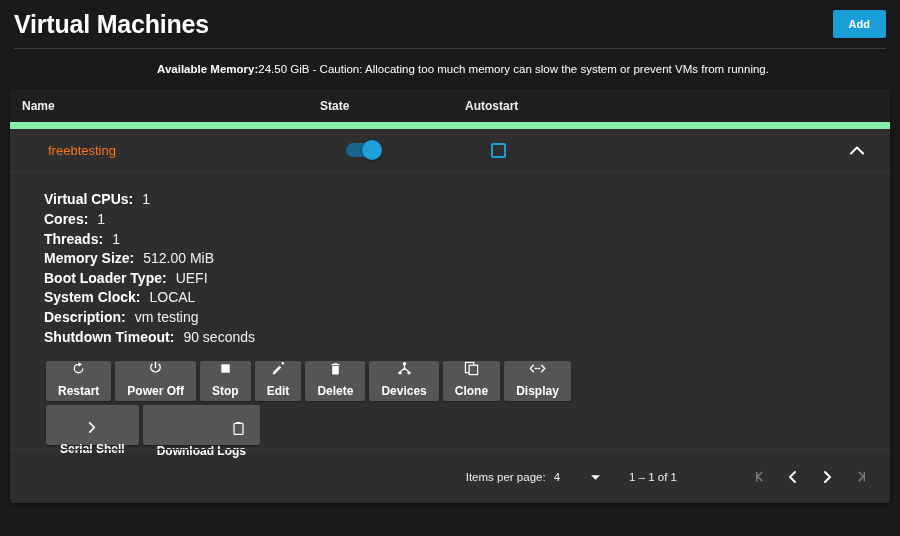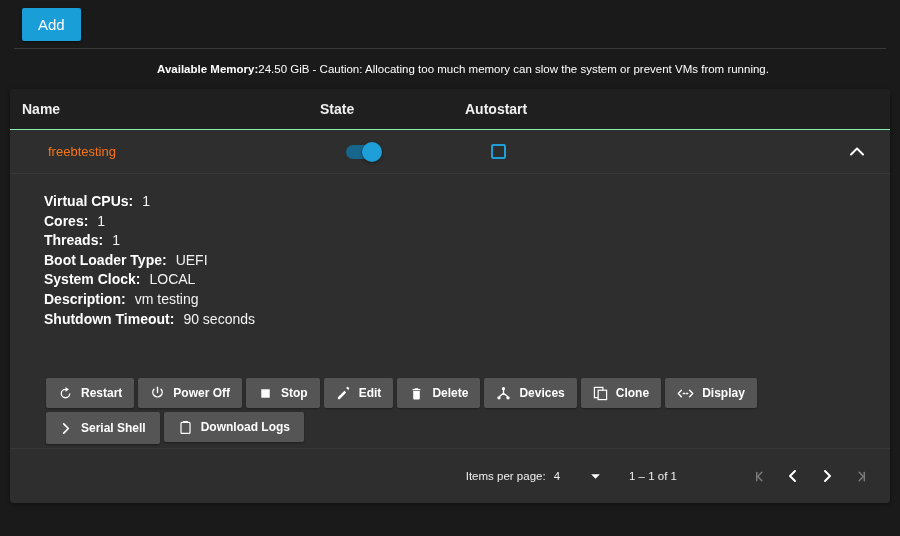--- a/index.html
+++ b/index.html
@@ -23,22 +23,22 @@
   .page-title {
     font-size: 25px;
     font-weight: bold;
     letter-spacing: -0.2px;
     color: #fff;
     line-height: 1;
   }
   .add-button {
     background: #1a9ed8;
     color: #ffffff;
-    font-size: 15px;
-    font-weight: normal;
+    font-size: 11px;
+    font-weight: bold;
     border: none;
     border-radius: 2px;
     padding: 8px 16px;
     cursor: pointer;
     font-family: "Liberation Sans", sans-serif;
     box-shadow: 0 1px 3px rgba(0,0,0,0.45);
     margin-left: 8px;
   }
   .header-divider {
     height: 1px;
@@ -67,24 +67,24 @@
     box-shadow: 0 1px 4px rgba(0,0,0,0.4);
     height: 414px;
     display: flex;
     flex-direction: column;
   }
   .table-head {
     background: #1f1f1f;
     height: 41px;
     display: flex;
     align-items: center;
-    font-size: 14px;
+    font-size: 12px;
     font-weight: bold;
     color: #f0f0f0;
-    border-bottom: 1px solid #86efac;
+    border-bottom: 7px solid #86efac;
   }
   .col-name  { width: 310px; padding-left: 12px; }
   .col-state { width: 145px; }
   .col-auto  { width: 200px; }
   .col-end   { flex: 1; }
 
   .table-row {
     height: 44px;
     display: flex;
     align-items: center;
@@ -141,31 +141,32 @@
   .detail-label { font-weight: bold; color: #ffffff; }
   .detail-value { color: #f2f2f2; margin-left: 9px; font-weight: normal; }
 
   
   .btn-rows { padding: 6px 0 0 36px; }
   .btn-row { display: flex; gap: 4px; margin-bottom: 4px; }
   .action-btn {
     background: #555555;
     border: none;
     border-radius: 2px;
-    height: 30px;
+    height: 40px;
     padding: 0 12px;
     display: flex;
     align-items: center;
     gap: 8px;
     color: #ffffff;
     font-size: 12px;
     font-weight: bold;
     cursor: pointer;
     font-family: "Liberation Sans", sans-serif;
     box-shadow: 0 1px 2px rgba(0,0,0,0.35);
+    flex-direction: column;
   }
   .action-btn svg { display: block; }
   .icon-wrap { display: flex; align-items: center; }
 
   
   .pager {
     border-top: 1px solid #383838;
     height: 55px;
     display: flex;
     align-items: center;
@@ -186,20 +187,21 @@
     width: 34px; height: 34px;
     display: flex; align-items: center; justify-content: center;
     cursor: pointer;
   }
   .pager-btn.disabled { opacity: 0.38; cursor: default; }
 </style>
 </head>
 <body>
 
 <div class="page-header">
+  <div class="page-title">Virtual Machines</div>
   <button class="add-button">Add</button>
 </div>
 <div class="header-divider"></div>
 
 <div class="caution-row">
   <b>Available Memory:</b>
     <span> 24.50 GiB - Caution: Allocating too much memory can slow the system or prevent VMs from running.</span>
 </div>
 
 <div class="card">
@@ -237,20 +239,24 @@
     </div>
     <div class="detail-line">
       <span class="detail-label">Cores:</span>
       <span class="detail-value">1</span>
     </div>
     <div class="detail-line">
       <span class="detail-label">Threads:</span>
       <span class="detail-value">1</span>
     </div>
     <div class="detail-line">
+      <span class="detail-label">Memory Size:</span>
+      <span class="detail-value">512.00 MiB</span>
+    </div>
+    <div class="detail-line">
       <span class="detail-label">Boot Loader Type:</span>
       <span class="detail-value">UEFI</span>
     </div>
     <div class="detail-line">
       <span class="detail-label">System Clock:</span>
       <span class="detail-value">LOCAL</span>
     </div>
     <div class="detail-line">
       <span class="detail-label">Description:</span>
       <span class="detail-value">vm testing</span>
@@ -348,21 +354,21 @@
 
       <button class="action-btn" style="padding:16px 14px;">
         <span class="icon-wrap">
           <svg width="13" height="13" viewBox="0 0 14 14">
               <path d="M4 2l5 5-5 5" stroke="#fff" stroke-width="1.8" fill="none" stroke-linecap="round" stroke-linejoin="round"></path>
             </svg>
         </span>
         <span>Serial Shell</span>
       </button>
 
-      <button class="action-btn" style="padding:8px 14px;">
+      <button class="action-btn" style="padding:16px 14px;align-items:flex-end;">
         <span class="icon-wrap">
           <svg width="15" height="15" viewBox="0 0 16 16">
               <rect x="3.2" y="2.6" width="9.6" height="11.6" rx="1" stroke="#fff" stroke-width="1.3" fill="none"></rect>
               <path d="M6.2 2.6V1.8h3.6v.8" stroke="#fff" stroke-width="1.3" fill="none"></path>
             </svg>
         </span>
         <span>Download Logs</span>
       </button>
 
     </div>

